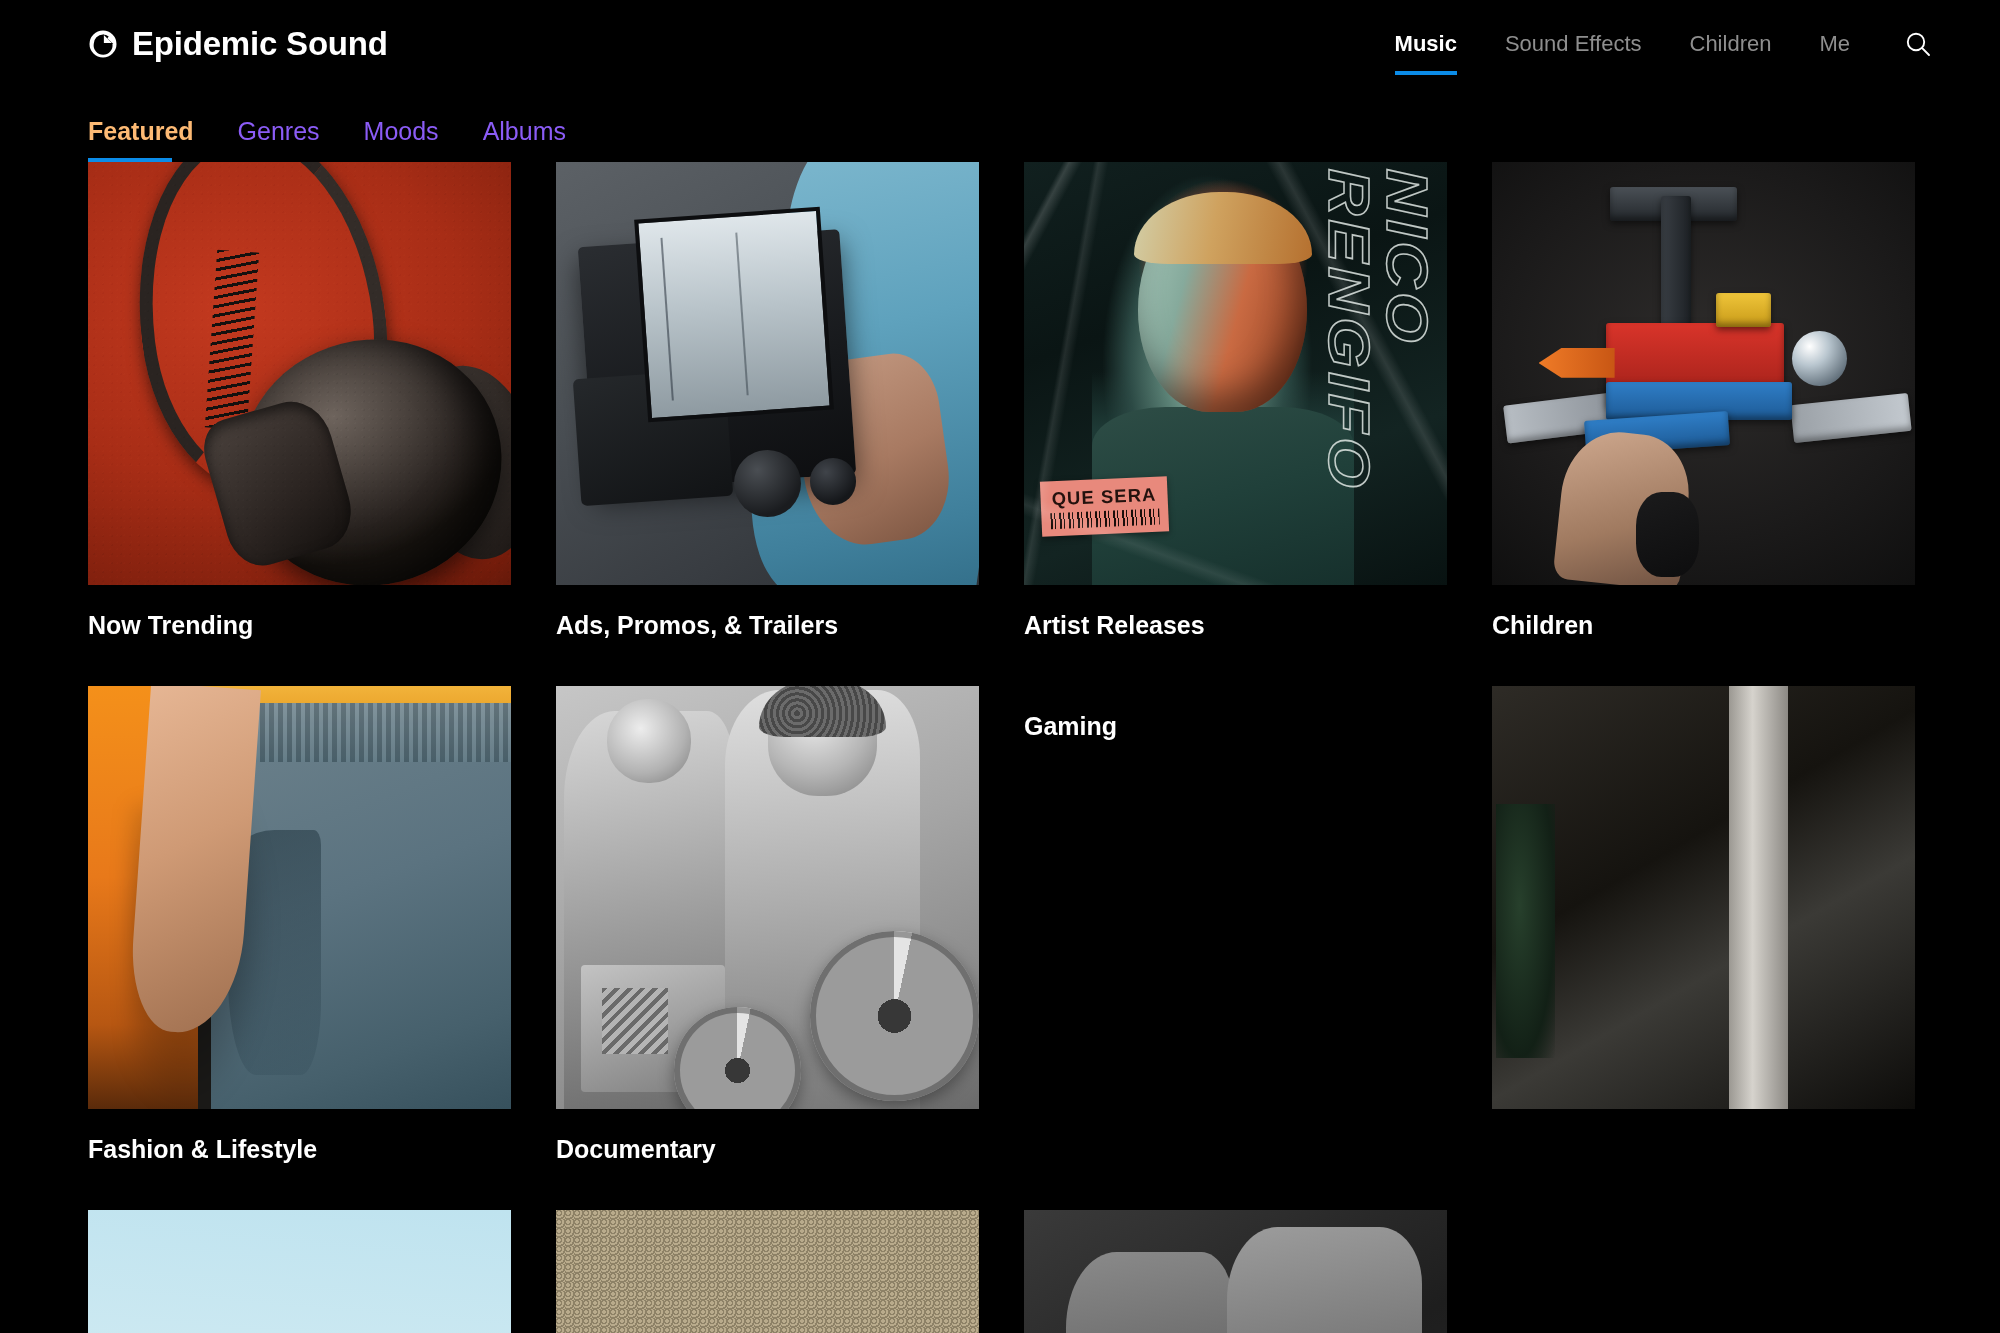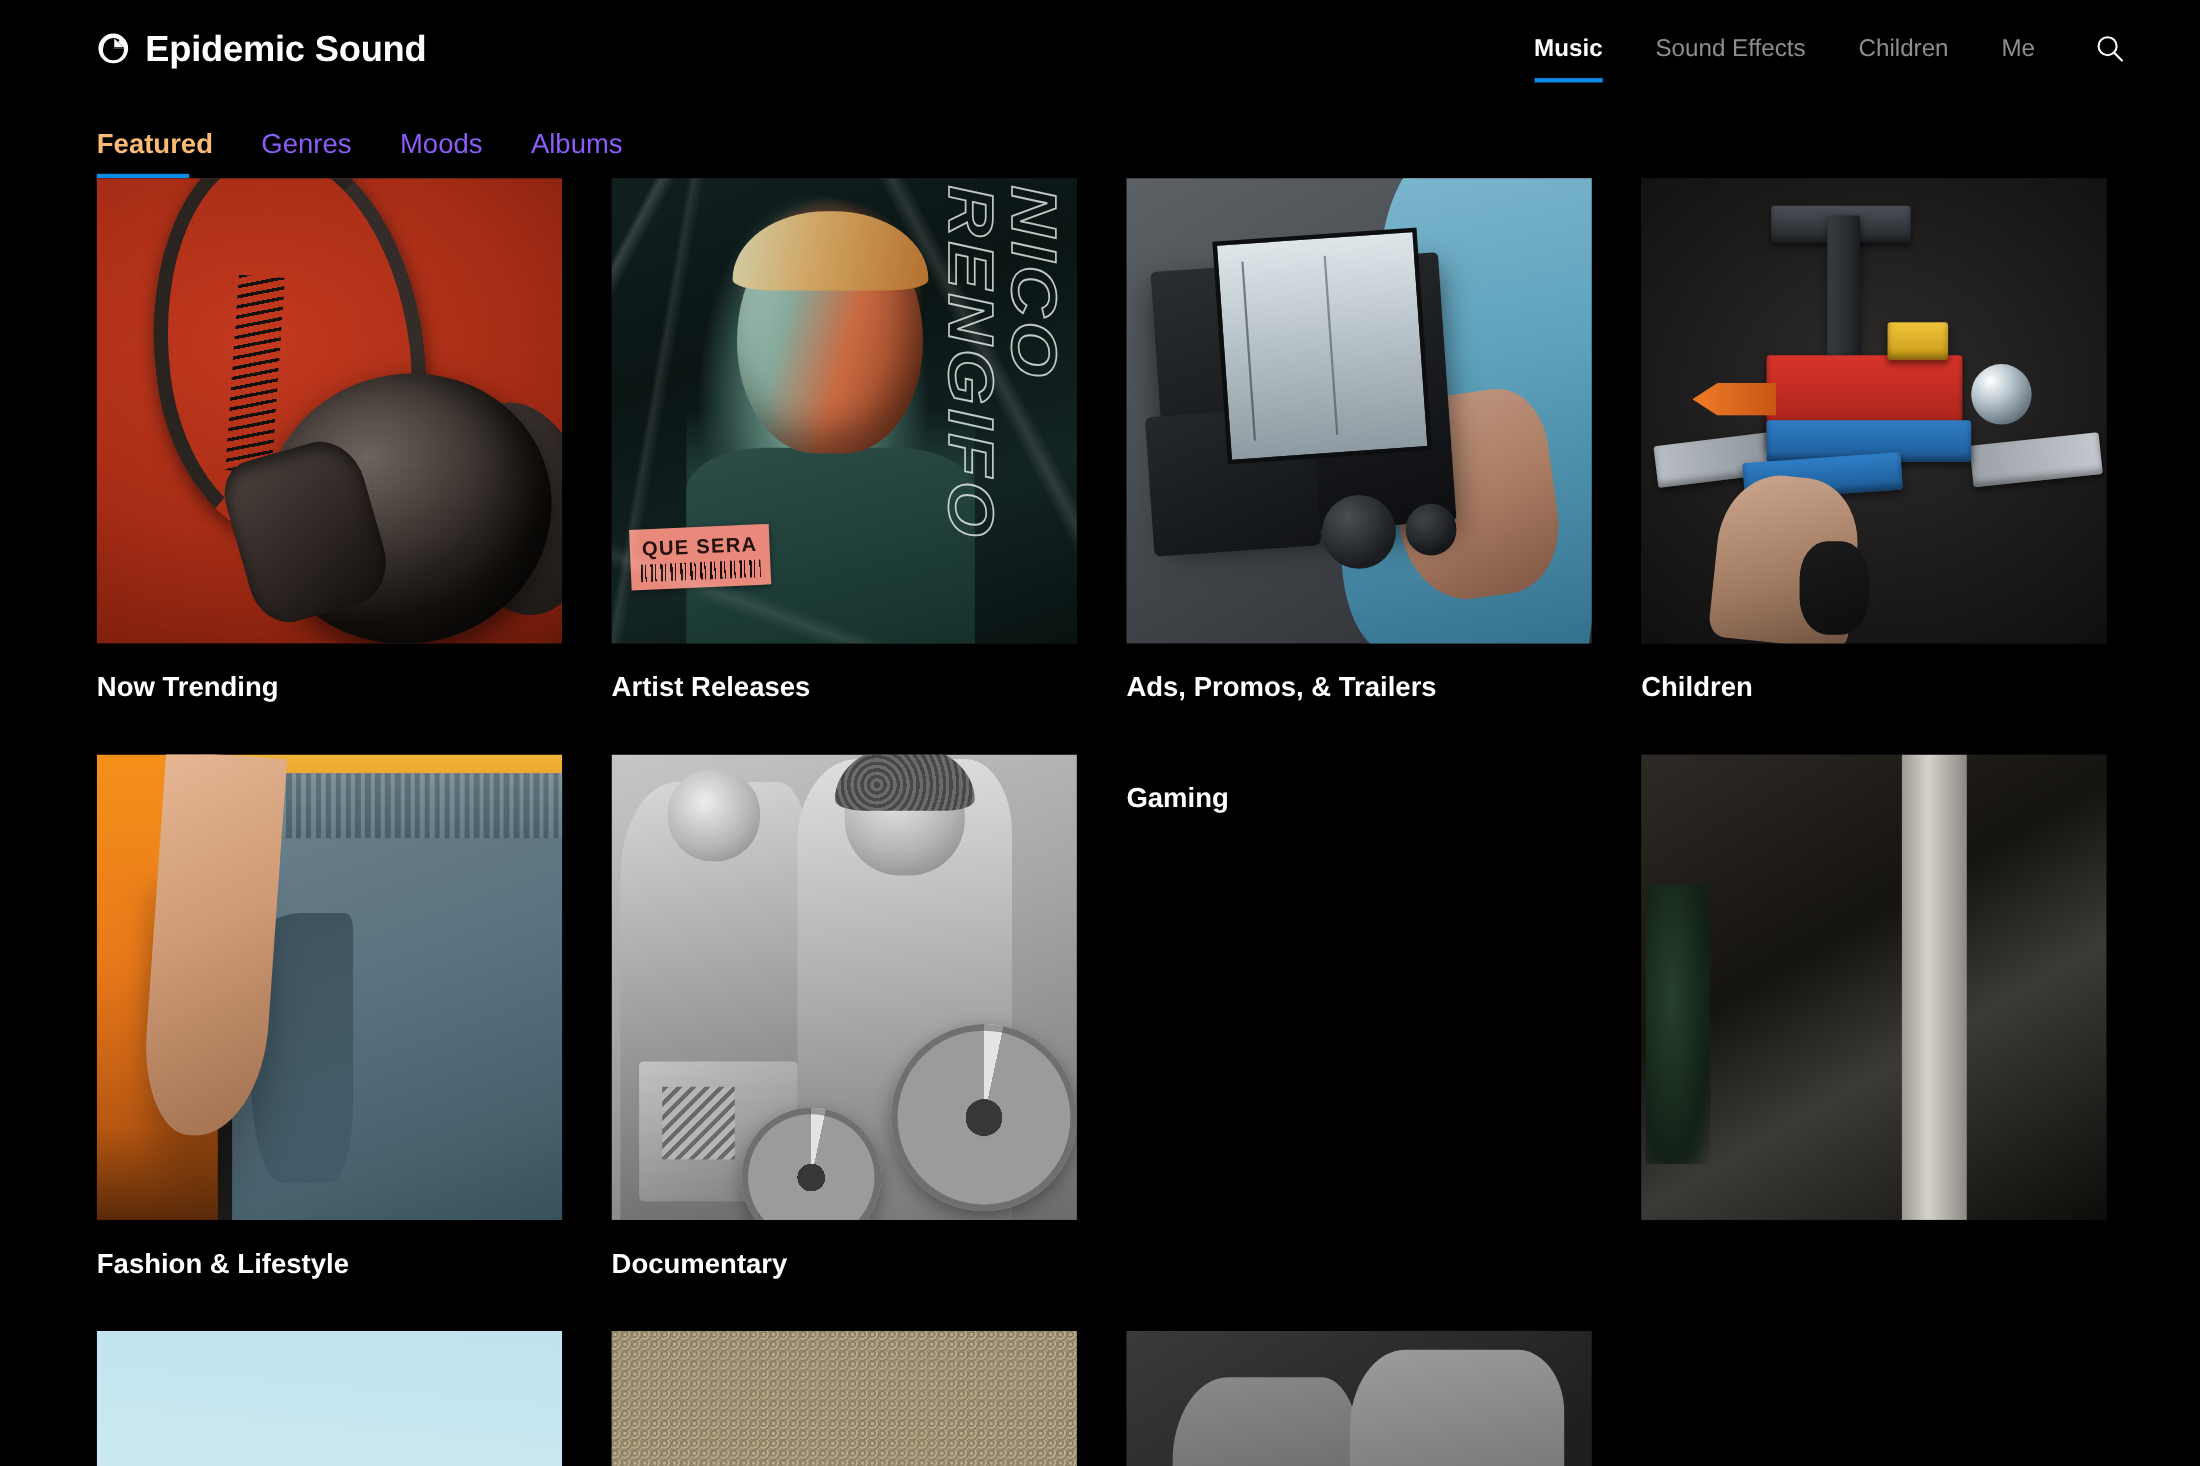--- a/index.html
+++ b/index.html
@@ -657,49 +657,49 @@
           <div class="cup-main"></div>
           <div class="cup-inner"></div>
         <div class="grain"></div>
       </div>
     </div>
     <div class="card-title">Now Trending</div>
   </div>
 
   <div class="card">
     <div class="card-thumb">
+      <div class="art a-ads">
+        <div class="sleeve"></div>
+          <div class="hand"></div>
+        <div class="cam-body"></div>
+          <div class="cam-grip"></div>
+        <div class="cam-screen"></div>
+        <div class="cam-knob"></div>
+          <div class="cam-knob2"></div>
+      </div>
+    </div>
+    <div class="card-title">Ads, Promos, &amp; Trailers</div>
+  </div>
+
+  <div class="card">
+    <div class="card-thumb">
       <div class="art a-artist">
         <div class="portrait"></div>
         <div class="shirt"></div>
         <div class="head"></div>
         <div class="hair"></div>
         <div class="vname">NICO RENGIFO</div>
         <div class="sticker">
           <div class="sticker-txt">QUE SERA</div>
           <div class="barcode"></div>
         </div>
         <div class="plastic"></div>
       </div>
     </div>
     <div class="card-title">Artist Releases</div>
-  </div>
-
-  <div class="card">
-    <div class="card-thumb">
-      <div class="art a-ads">
-        <div class="sleeve"></div>
-          <div class="hand"></div>
-        <div class="cam-body"></div>
-          <div class="cam-grip"></div>
-        <div class="cam-screen"></div>
-        <div class="cam-knob"></div>
-          <div class="cam-knob2"></div>
-      </div>
-    </div>
-    <div class="card-title">Ads, Promos, &amp; Trailers</div>
   </div>
 
   <div class="card">
     <div class="card-thumb">
       <div class="art a-kids">
         <div class="brick b-top"></div>
           <div class="brick b-mast"></div>
         <div class="brick b-wingL"></div>
           <div class="brick b-wingR"></div>
         <div class="brick b-body"></div>

